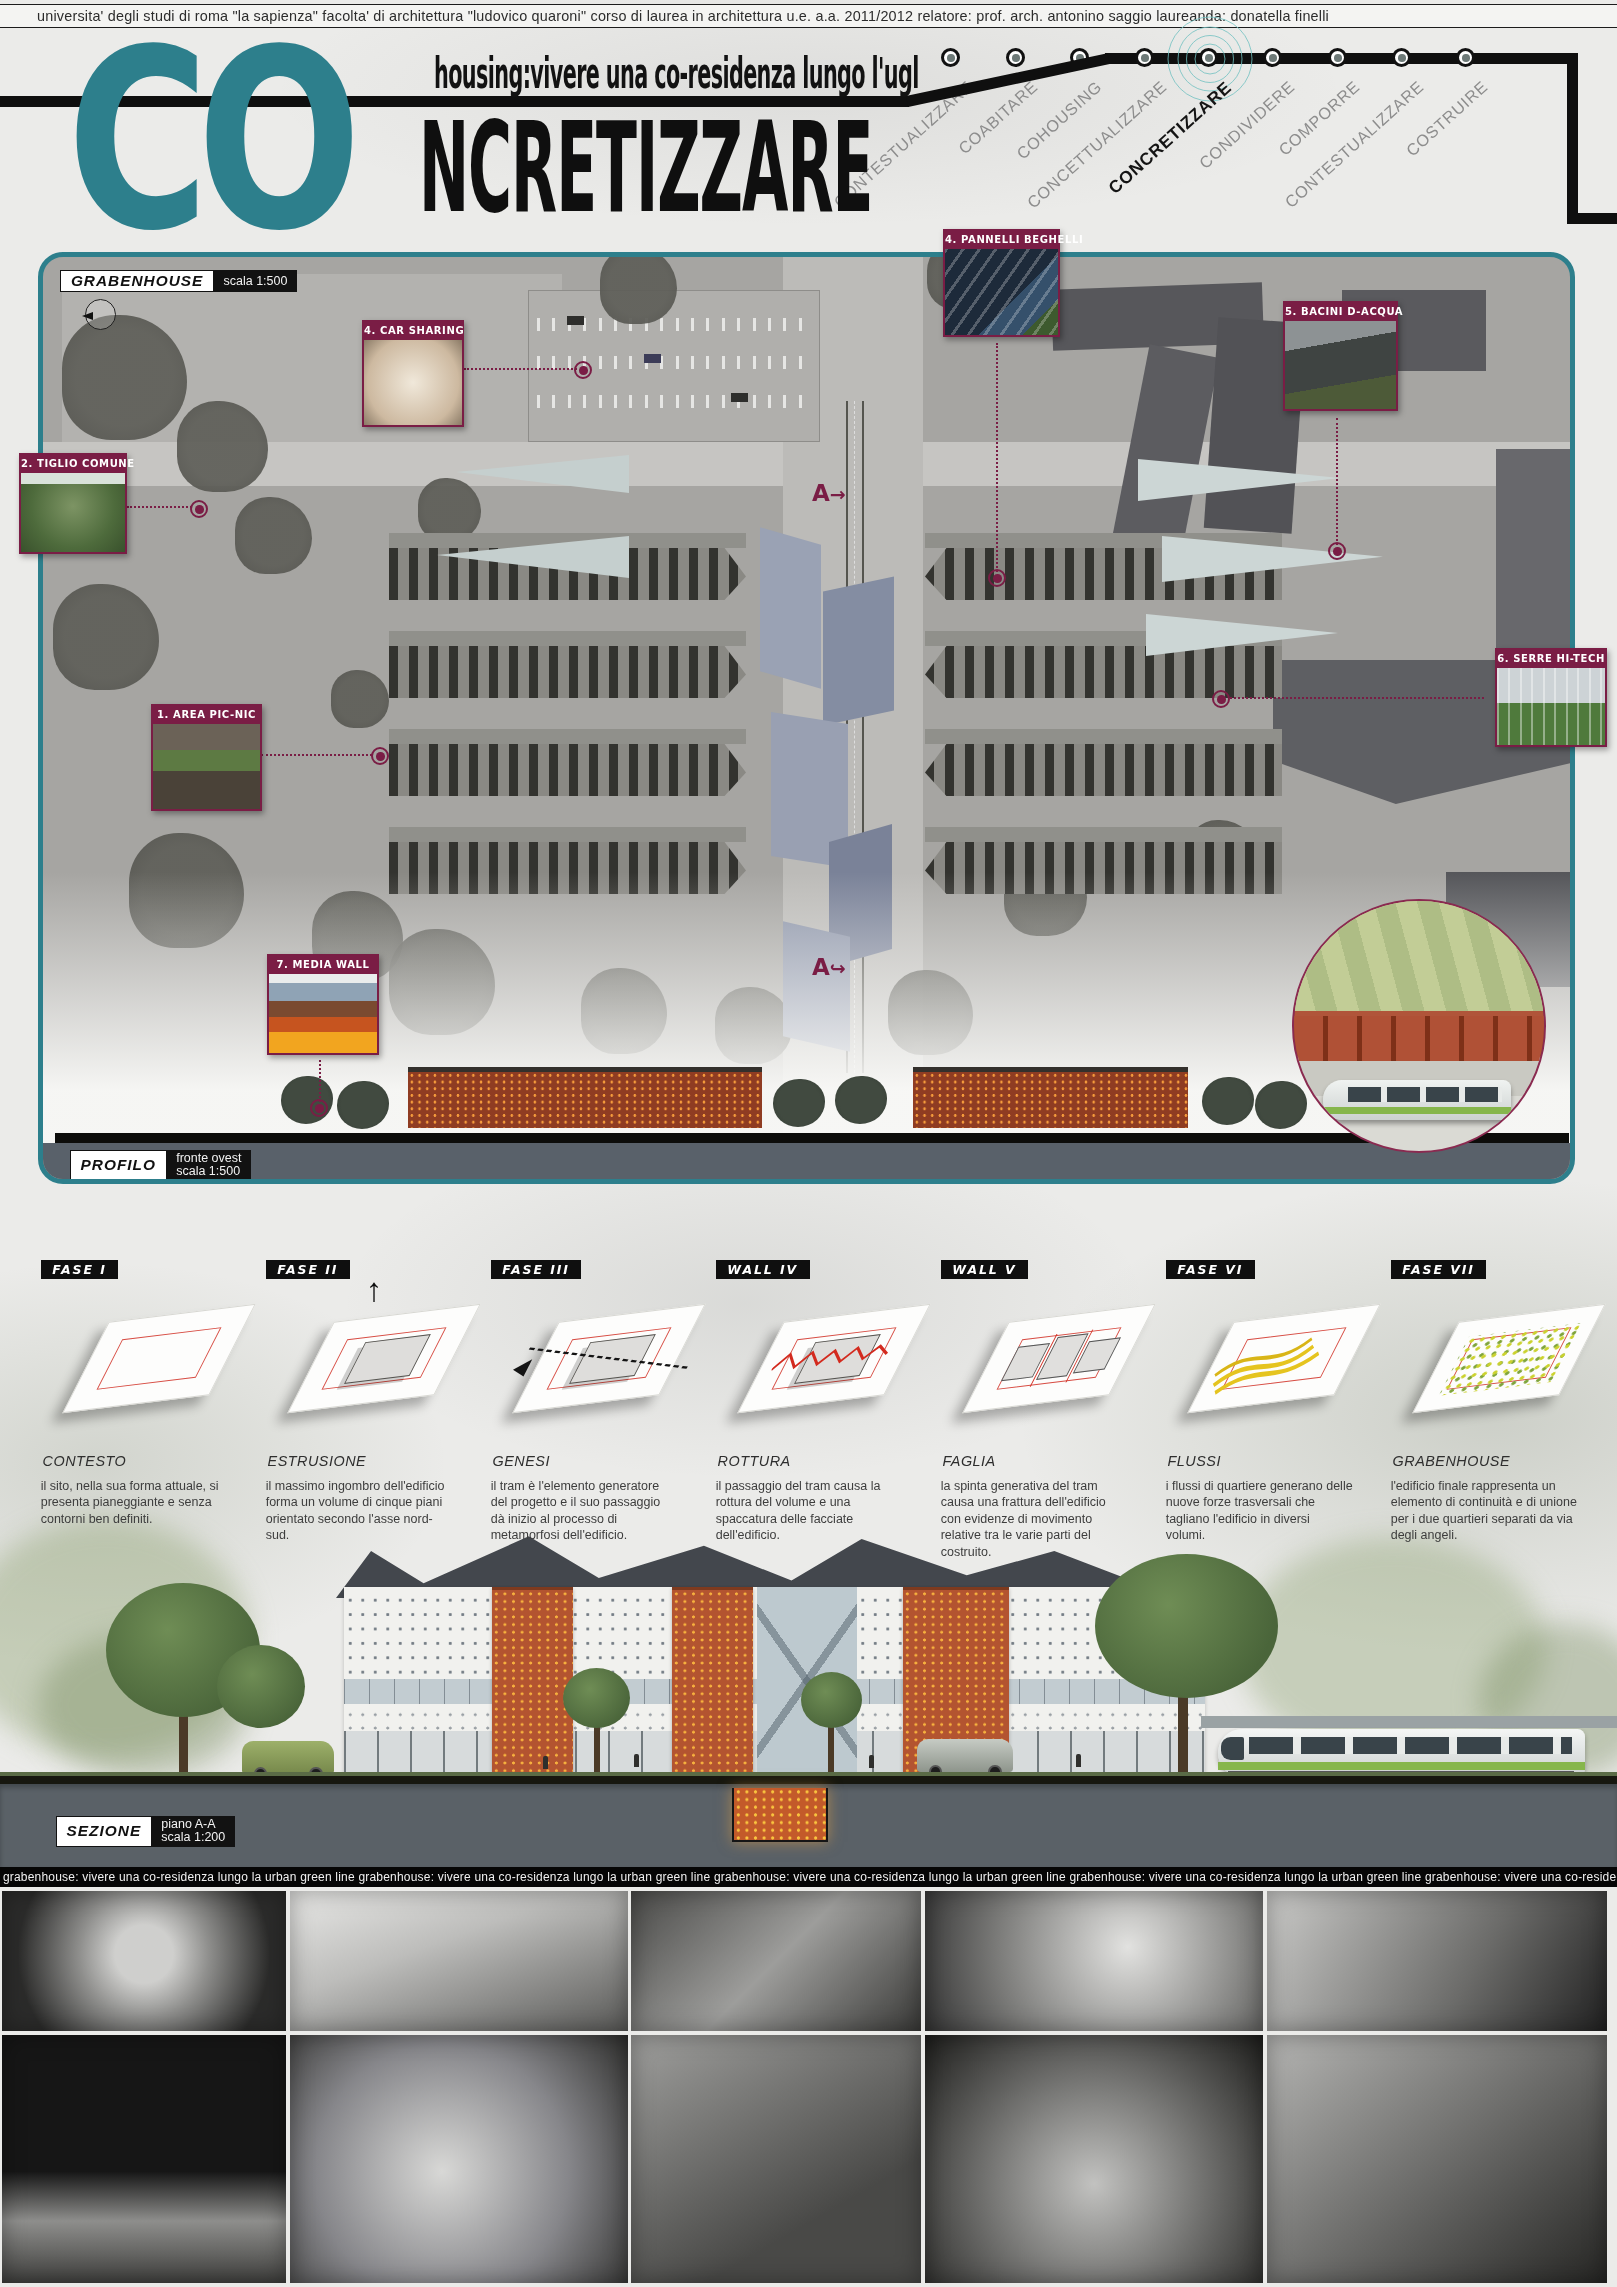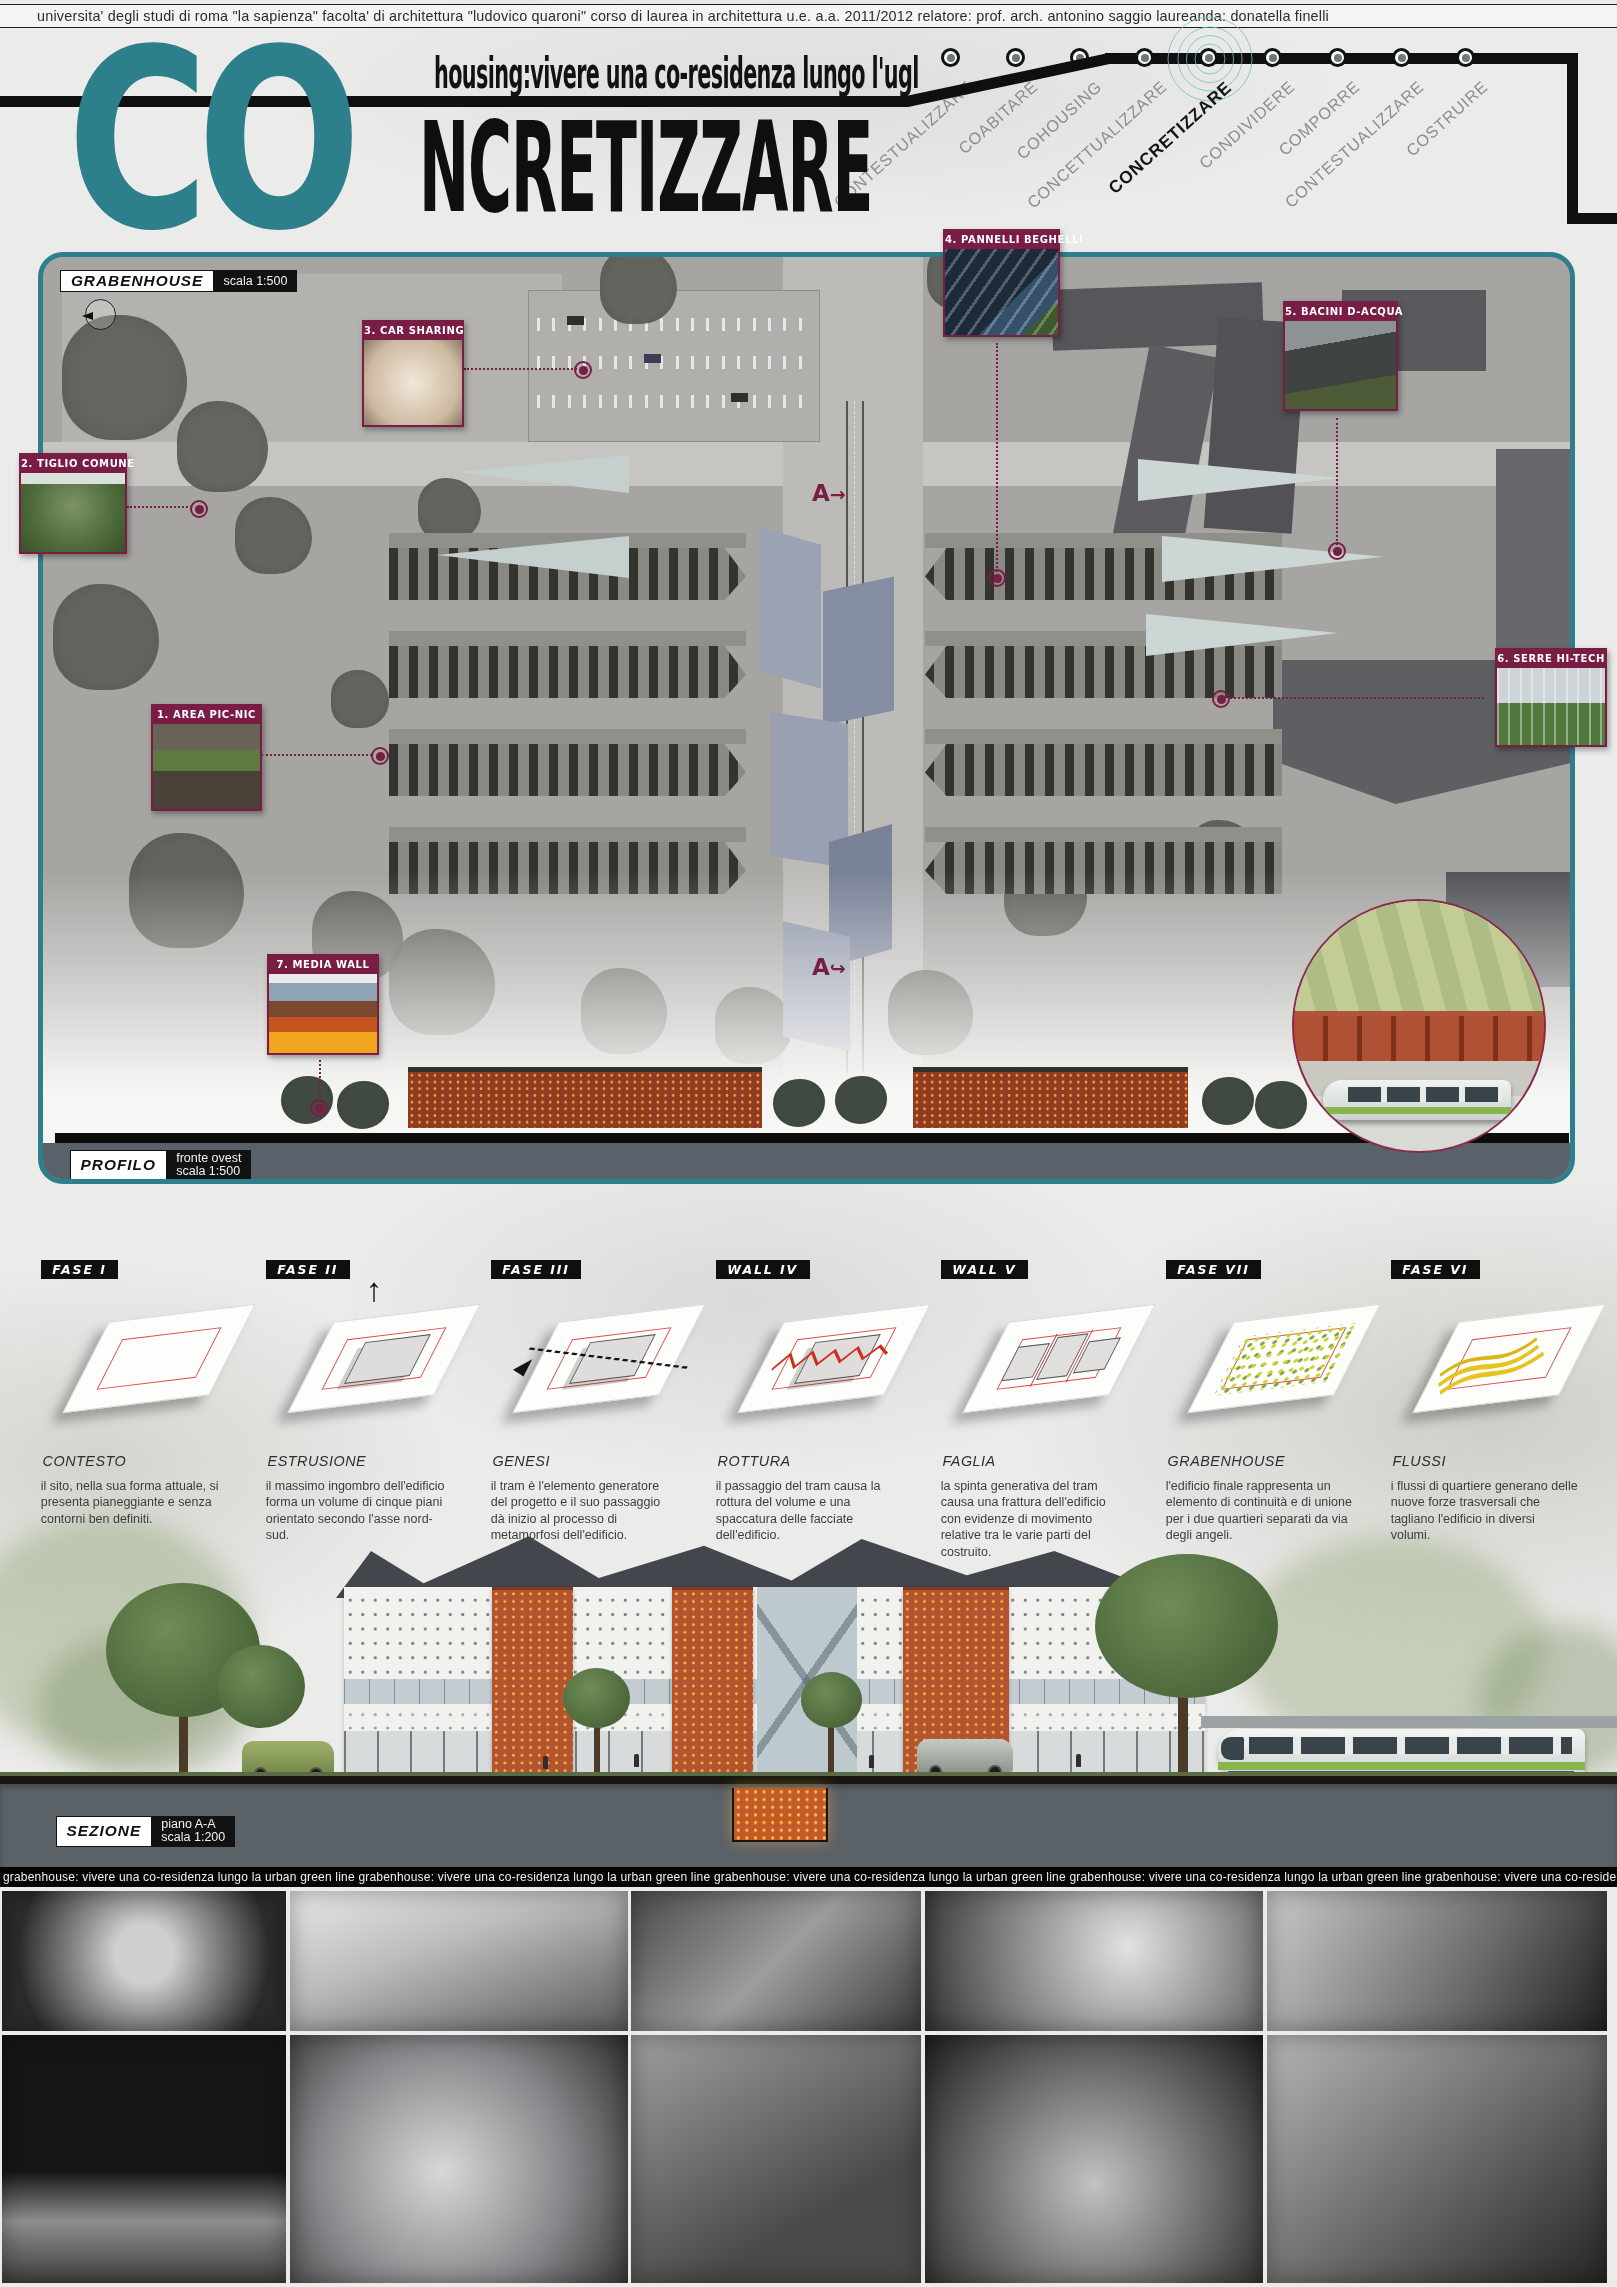--- a/index.html
+++ b/index.html
@@ -345,21 +345,21 @@
 
   <div class="callout" style="left:151px;top:704px;width:107px">
     <div class="bar">1. AREA PIC-NIC</div>
     <div class="photo" style="height:85px;background:linear-gradient(180deg,#6b6257 0 30%,#5d7a43 30% 55%,#4a4238 55%)"></div>
   </div>
   <div class="callout" style="left:19px;top:453px;width:104px">
     <div class="bar">2. TIGLIO COMUNE</div>
     <div class="photo" style="height:79px;background:linear-gradient(180deg,#d9e2da 0 14%,transparent 14%),radial-gradient(circle at 50% 42%,#7d9464,#4e6b3c 60%,#39512c)"></div>
   </div>
   <div class="callout" style="left:362px;top:320px;width:98px">
-    <div class="bar">3. CAR SHARING</div>
+    <div class="bar">4. CAR SHARING</div>
     <div class="photo" style="height:85px;background:radial-gradient(circle at 50% 50%,#f0e8da,#cdb9a0 70%,#8a7a66)"></div>
   </div>
   <div class="callout" style="left:943px;top:229px;width:113px">
     <div class="bar">4. PANNELLI BEGHELLI</div>
     <div class="photo" style="height:86px;background:repeating-linear-gradient(125deg,rgba(255,255,255,.25) 0 2.9px,transparent 2.9px 13.4px),linear-gradient(135deg,#1d2a3a 0 60%,#35506b 60% 82%,#3d5a2e 82%)"></div>
   </div>
   <div class="callout" style="left:1283px;top:301px;width:111px">
     <div class="bar">5. BACINI D-ACQUA</div>
     <div class="photo" style="height:88px;background:linear-gradient(170deg,#8d9294 0 28%,#3f4442 28% 68%,#4d5a38 68%)"></div>
   </div>
@@ -431,44 +431,44 @@
           <div class="slab" style="left:41%;top:24%;width:20%;height:46%"></div>
           <div class="slab" style="left:66%;top:34%;width:20%;height:34%"></div>
           <div class="redline" style="left:39%"></div>
           <div class="redline" style="left:64%"></div>
         </div>
       </div>
       <div class="phase-title">FAGLIA</div>
       <div class="phase-text">la spinta generativa del tram causa una frattura dell'edificio con evidenze di movimento relative tra le varie parti del costruito.</div>
     </div>
     <div class="phase">
-      <span class="fase-box">FASE VII</span>
-      <div class="plane-wrap">
-        <div class="plane">
-            <div class="redbase"></div>
-          <div class="dotfield"></div>
-        </div>
-      </div>
-      <div class="phase-title">GRABENHOUSE</div>
-      <div class="phase-text">l'edificio finale rappresenta un elemento di continuità e di unione per i due quartieri separati da via degli angeli.</div>
-    </div>
-    <div class="phase">
       <span class="fase-box">FASE VI</span>
       <div class="plane-wrap">
         <div class="plane">
             <div class="redbase"></div>
           <svg class="waves" width="134" height="61" viewBox="0 0 140 64">
             <path d="M6,52 C36,22 66,56 96,24" fill="none" stroke="#e5c41f" stroke-width="5"></path>
             <path d="M12,60 C46,32 72,62 106,32" fill="none" stroke="#e5c41f" stroke-width="5"></path>
             <path d="M2,42 C30,14 60,46 90,16" fill="none" stroke="#d9b517" stroke-width="4"></path>
           </svg>
         </div>
       </div>
       <div class="phase-title">FLUSSI</div>
       <div class="phase-text">i flussi di quartiere generano delle nuove forze trasversali che tagliano l'edificio in diversi volumi.</div>
+    </div>
+    <div class="phase">
+      <span class="fase-box">FASE VII</span>
+      <div class="plane-wrap">
+        <div class="plane">
+            <div class="redbase"></div>
+          <div class="dotfield"></div>
+        </div>
+      </div>
+      <div class="phase-title">GRABENHOUSE</div>
+      <div class="phase-text">l'edificio finale rappresenta un elemento di continuità e di unione per i due quartieri separati da via degli angeli.</div>
     </div>
   </div>
 
   <div class="gblob" style="left:-38px;top:1518px;width:288px;height:240px;background:rgba(140,160,110,.4)"></div>
   <div class="gblob" style="left:38px;top:1633px;width:211px;height:144px;background:rgba(120,140,95,.4)"></div>
   <div class="gblob" style="left:1239px;top:1537px;width:307px;height:221px;background:rgba(140,160,110,.38)"></div>
   <div class="gblob" style="left:1479px;top:1624px;width:173px;height:154px;background:rgba(120,140,95,.4)"></div>
 
   <div class="roofzig"></div>
   <div class="facade">

